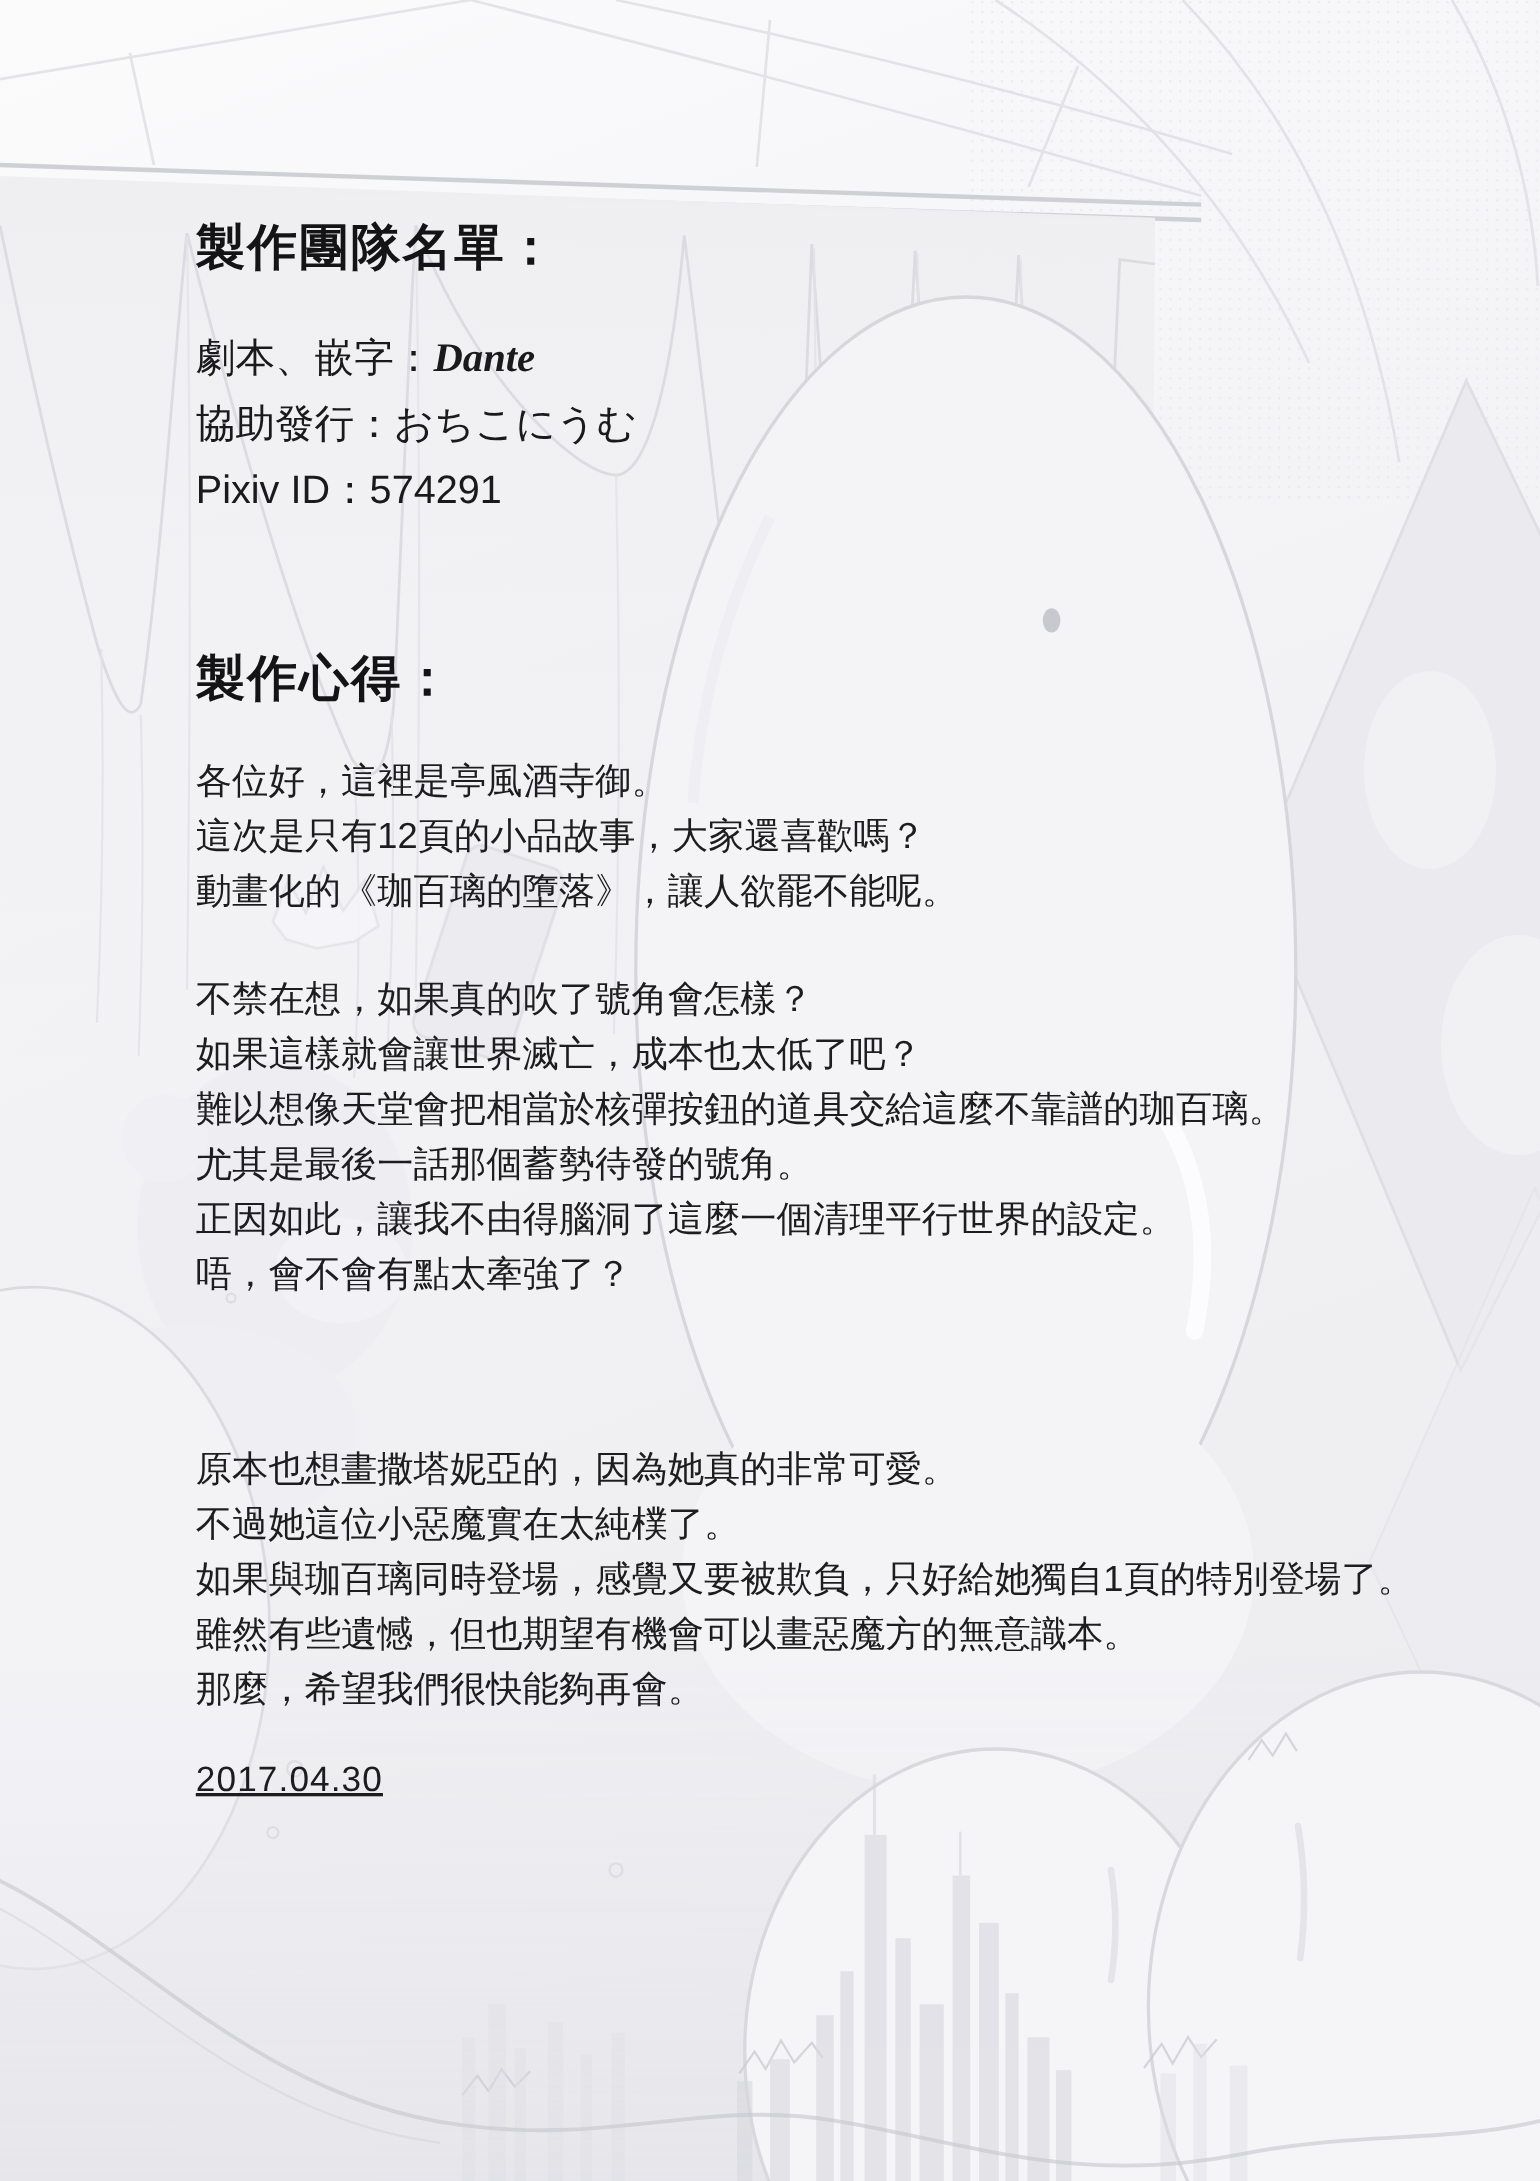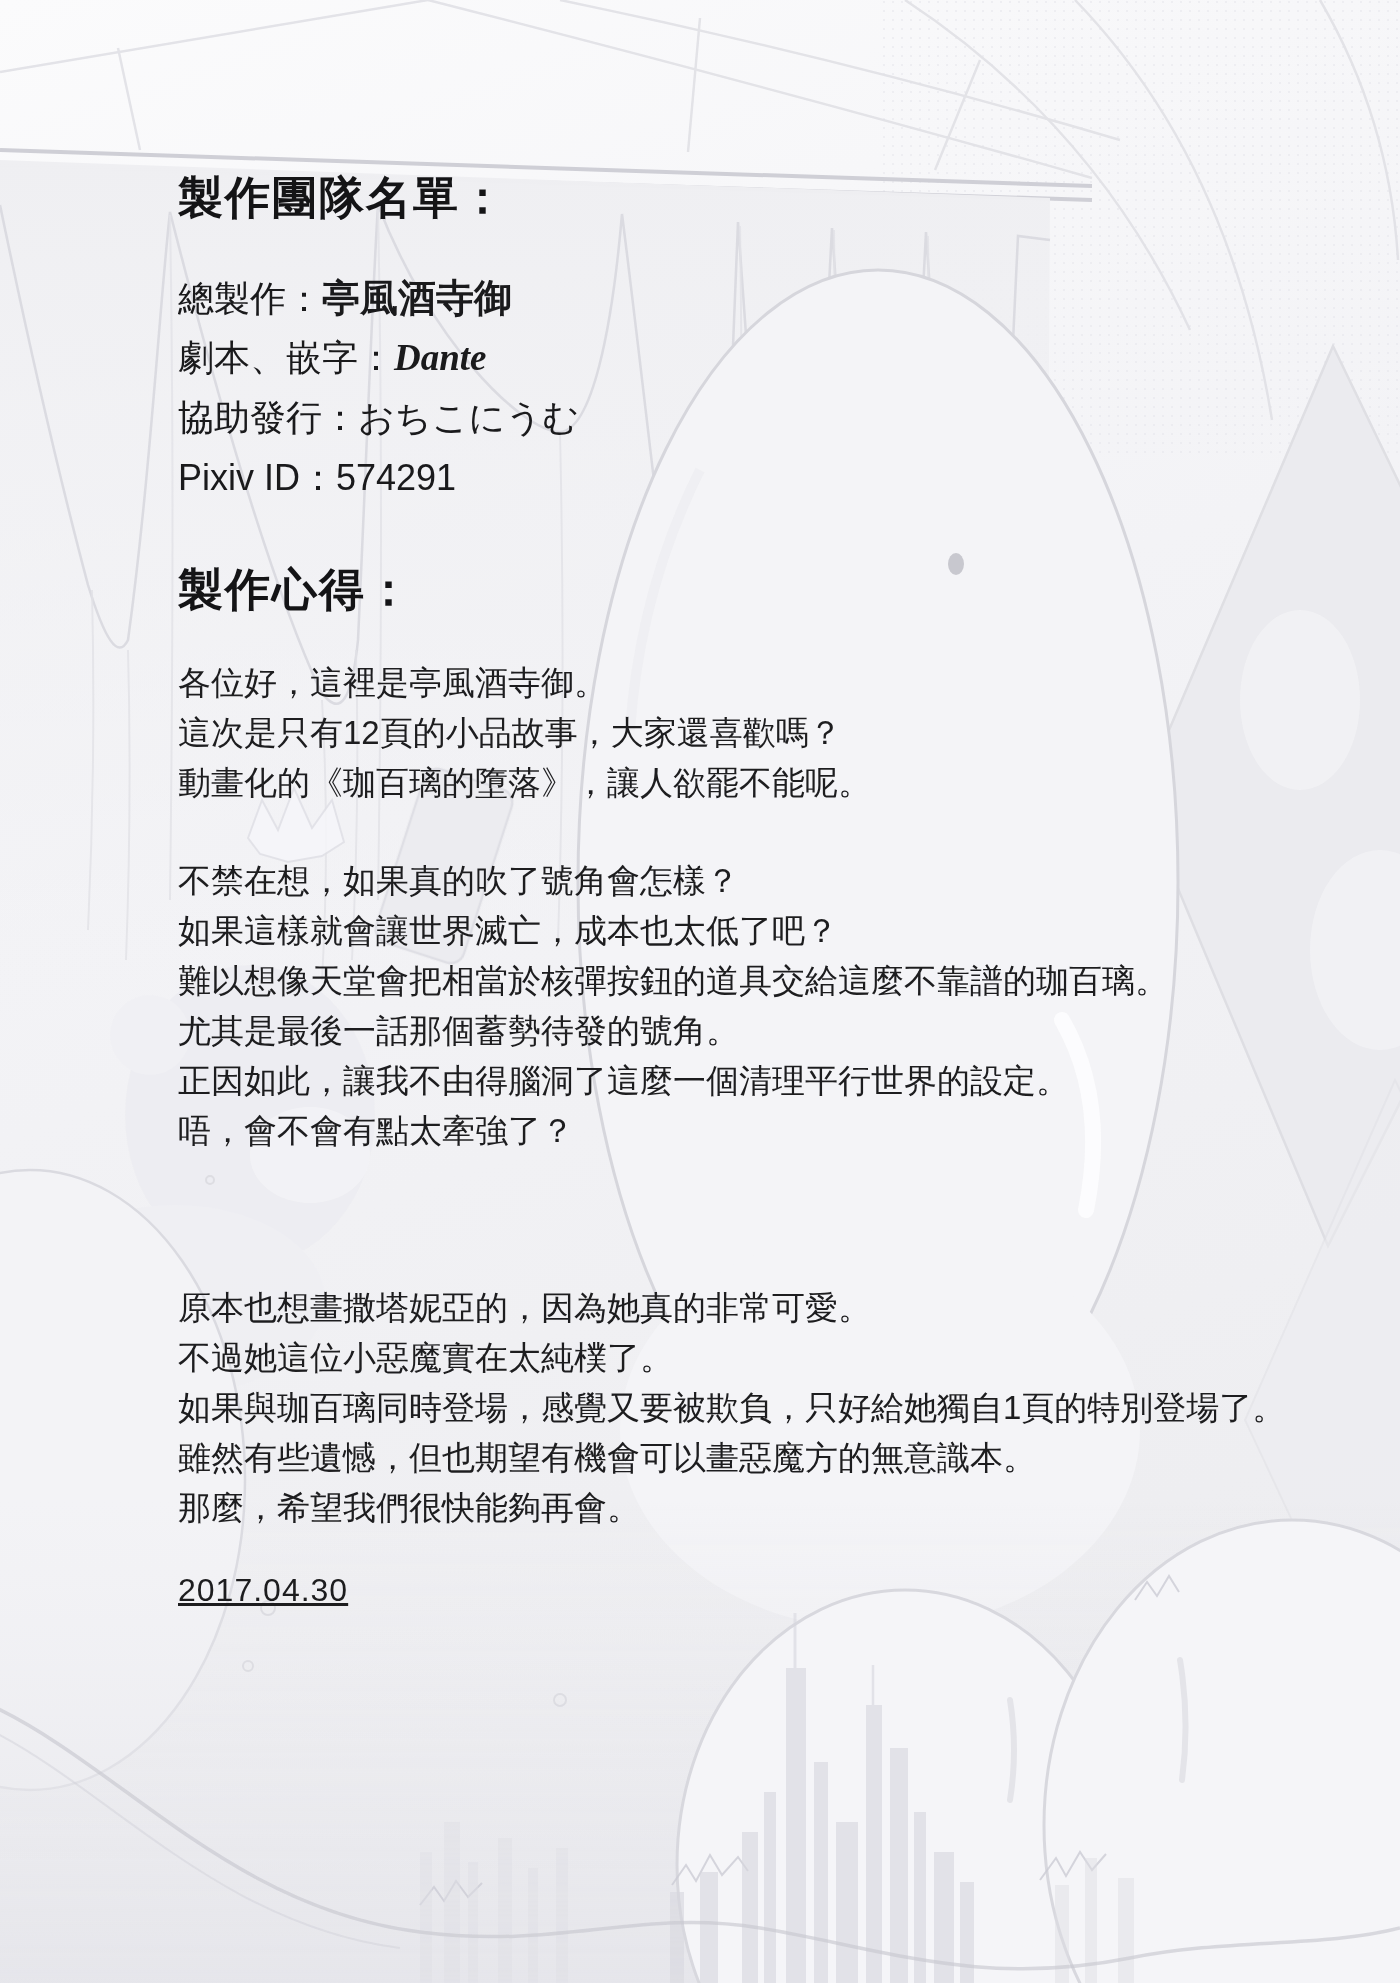--- a/index.html
+++ b/index.html
@@ -6,21 +6,21 @@
   .page{
     position:relative;
     width:1400px;height:1983px;
     margin:0 auto;
     overflow:hidden;
     background:#f5f5f7;
     font-family:"Liberation Sans",sans-serif;
     color:#1a1a1c;
   }
   .bg{position:absolute;left:0;top:0;width:1400px;height:1983px;}
-  .abs{position:absolute;}
+  .abs{position:absolute;margin-top:27px;}
   .brush-title{
     left:178px;
     font-size:45px;
     font-weight:bold;
     letter-spacing:2px;
     color:#141416;
     white-space:nowrap;
   }
   .credits-title{top:168px;}
   .notes-title{top:560px;}
@@ -205,21 +205,20 @@
       <circle cx="268" cy="1608" r="7"></circle>
       <circle cx="248" cy="1666" r="5"></circle>
       <circle cx="560" cy="1700" r="6"></circle>
       <circle cx="210" cy="1180" r="4"></circle>
     </g>
   </svg>
 
   <div class="abs brush-title credits-title">製作團隊名單：</div>
 
   <div class="abs credits">
-    <div class="credit-line"><span class="credit-label">總製作：</span><span class="credit-value v-brush">亭風酒寺御</span></div>
     <div class="credit-line"><span class="credit-label">劇本、嵌字：</span><span class="credit-value v-script">Dante</span></div>
     <div class="credit-line"><span class="credit-label">協助發行：</span><span class="credit-value">おちこにうむ</span></div>
     <div class="credit-line"><span class="credit-label">Pixiv ID：</span><span class="credit-value">574291</span></div>
   </div>
 
   <div class="abs brush-title notes-title">製作心得：</div>
 
   <div class="abs para p1">
     <div class="bline">各位好，這裡是亭風酒寺御。</div>
     <div class="bline">這次是只有12頁的小品故事，大家還喜歡嗎？</div>

